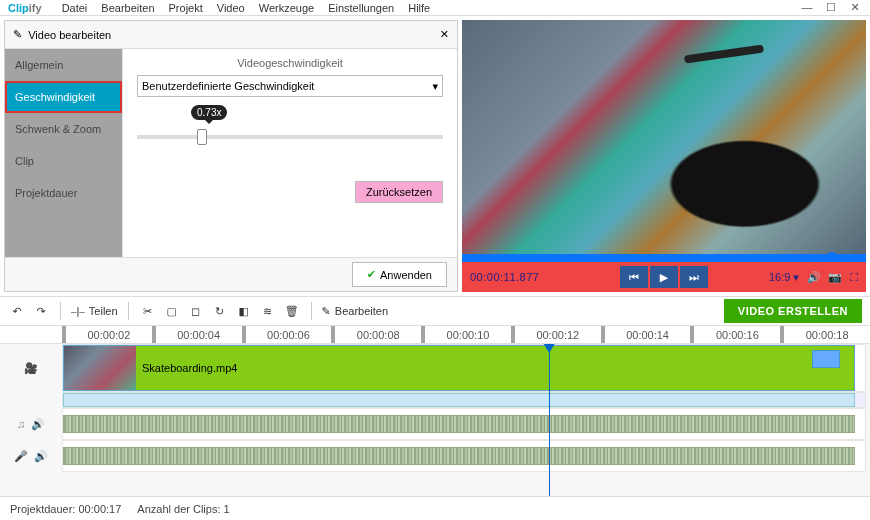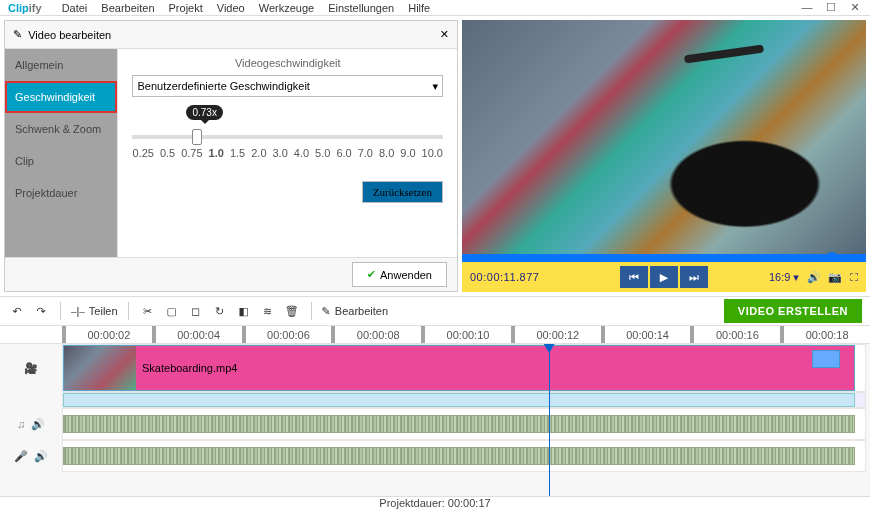--- a/index.html
+++ b/index.html
@@ -23,35 +23,35 @@
 .ep-content { flex: 1; padding: 8px 14px; position: relative; text-align: center; }
 .ep-label { color: #666; margin-bottom: 6px; }
 .ep-select { width: 100%; height: 22px; border: 1px solid #bbb; padding: 2px 4px; display: flex; align-items: center; justify-content: space-between; }
 .slider-wrap { margin-top: 30px; position: relative; height: 50px; }
 .tooltip { position: absolute; left: 54px; top: -22px; background: #222; color: #fff; padding: 2px 6px; border-radius: 8px; font-size: 10px; }
 .tooltip::after { content:''; position:absolute; left:50%; margin-left:-4px; top:100%; border:4px solid transparent; border-top-color:#222; }
 .slider-track { height: 4px; background: #ddd; width: 100%; position: relative; top: 8px; }
 .slider-thumb { position: absolute; top: 2px; left: 60px; width: 10px; height: 16px; background: #fff; border: 1px solid #888; border-radius: 2px; }
 .ticks { display: flex; gap: 6px; margin-top: 16px; font-size: 9px; color: #555; }
 .ticks span.bold { font-weight: bold; }
-.reset-btn { position: absolute; right: 14px; top: 132px; border: 1px solid #bbb; padding: 4px 10px; background: #0369a1; font-family: Liberation Serif, serif; }
+.reset-btn { position: absolute; right: 14px; top: 132px; border: 1px solid #bbb; padding: 4px 10px; background: #f9a8d4; }
 .ep-footer { height: 34px; border-top: 1px solid #ddd; display: flex; justify-content: flex-end; align-items: center; padding: 0 10px; background: #f7f7f7; }
 .apply-btn { border: 1px solid #bbb; padding: 5px 14px; background: #fff; display: flex; align-items: center; gap: 4px; }
 .apply-btn .chk { color: #2a2; }
 
 .preview { flex: 1; margin: 4px 4px 4px 4px; display: flex; flex-direction: column; }
 .video { flex: 1; background: #2a3a4a; position: relative; overflow: hidden; }
 .graffiti { position: absolute; inset: 0; background:
   radial-gradient(ellipse at 70% 70%, #111 0%, #111 18%, transparent 19%),
   linear-gradient(135deg, #5a6a7a 0%, #7a8a9a 30%, #a45 35%, #3a9 45%, #5ab 55%, #a73 65%, #8aa 75%, #567 100%);
 }
 .skateboard { position: absolute; top: 30px; left: 55%; width: 80px; height: 8px; background: #222; border-radius: 4px; transform: rotate(-8deg); }
 .video-bar { height: 8px; background: #0a74ff; position: relative; }
 .video-bar .dot { position: absolute; right: 28px; top: -2px; width: 12px; height: 12px; background: #0a74ff; border-radius: 50%; }
-.video-ctrls { height: 30px; background: #fde047; display: flex; align-items: center; padding: 0 8px; gap: 8px; }
+.video-ctrls { height: 30px; background: #ef4444; display: flex; align-items: center; padding: 0 8px; gap: 8px; }
 .timecode { color: #228; letter-spacing: 0.5px; }
 .transport { margin-left: auto; margin-right: auto; display: flex; gap: 2px; position: absolute; left: 50%; transform: translateX(-50%); }
 .transport button { width: 28px; height: 22px; background: #2c5a99; color: #fff; border: none; }
 .right-ctrls { margin-left: auto; display: flex; gap: 8px; align-items: center; color: #228; }
 .vc-wrap { position: relative; }
 
 .toolbar { height: 30px; border-top: 1px solid #ddd; border-bottom: 1px solid #ddd; display: flex; align-items: center; padding: 0 8px; gap: 6px; background: #fff; }
 .toolbar .sep { width: 1px; height: 18px; background: #ccc; margin: 0 4px; }
 .tb-btn { width: 18px; height: 18px; display: flex; align-items: center; justify-content: center; color: #333; cursor: default; }
 .tb-text { display: flex; align-items: center; gap: 4px; color: #333; }
@@ -63,29 +63,29 @@
 .ruler-ticks { flex: 1; display: flex; position: relative; font-size: 9px; color: #555; }
 .ruler-ticks span { flex: 1; text-align: center; padding-top: 3px; border-left: 4px solid #a3a3a3; }
 .playhead { position: absolute; top: 0; bottom: 0; width: 1px; background: #0066cc; z-index: 5; }
 .playhead-head { position: absolute; top: -1px; left: -6px; width: 12px; height: 10px; background: #0066cc; clip-path: polygon(0 0, 100% 0, 50% 100%); }
 
 .tracks-scroll { flex: 1; position: relative; overflow: hidden; }
 .track { display: flex; height: 32px; align-items: center; }
 .track.video-tr { height: 48px; }
 .track-head { width: 62px; display: flex; align-items: center; justify-content: center; gap: 6px; color: #888; }
 .track-body { flex: 1; height: 100%; position: relative; background: #fff; border: 1px solid #e5e5e5; margin: 1px 4px 1px 0; }
-.clip-v { position: absolute; left: 0; top: 0; bottom: 0; right: 10px; background: #ec4899; border: 1px solid #5aa3cc; display: flex; align-items: center; }
+.clip-v { position: absolute; left: 0; top: 0; bottom: 0; right: 10px; background: #84cc16; border: 1px solid #5aa3cc; display: flex; align-items: center; }
 .thumb { width: 72px; height: 100%; background: linear-gradient(135deg,#556,#789,#a56,#5a8); margin-right: 6px; }
 .spacer-track { position: absolute; left: 0; top: 0; bottom: 0; right: 10px; background: #c8e6f5; border: 1px solid #8cc; }
 .fx-chip { position: absolute; right: 14px; top: 4px; width: 28px; height: 18px; background: #6af; border: 1px solid #49c; }
 .wave { position: absolute; left: 0; right: 10px; top: 6px; bottom: 6px; background:
   repeating-linear-gradient(90deg, #8a9f7a 0 2px, #a8bf98 2px 4px, #8a9f7a 4px 5px, #b8cfa8 5px 7px); opacity: 0.9; border: 1px solid #8a9f7a; }
 .track-body.bg { background: #eef; }
 
-.statusbar { height: 24px; border-top: 1px solid #ddd; display: flex; align-items: center; padding: 0 10px; gap: 16px; color: #444; background: #fff; flex-direction: column; }
+.statusbar { height: 24px; border-top: 1px solid #ddd; display: flex; align-items: center; padding: 0 10px; gap: 16px; color: #444; background: #fff; }
 .statusbar .right { margin-left: auto; display: flex; align-items: center; gap: 8px; }
 .zoom-track { width: 120px; height: 4px; background: #ccc; position: relative; border-radius: 2px; }
 .zoom-fill { position: absolute; left: 0; top: 0; bottom: 0; width: 40%; background: #39c; border-radius: 2px; }
 .zoom-thumb { position: absolute; left: 40%; top: -4px; width: 10px; height: 12px; background: #39c; border-radius: 2px; }
 .circ-btn { width: 16px; height: 16px; border: 1px solid #aaa; border-radius: 50%; display: flex; align-items: center; justify-content: center; font-size: 10px; color: #555; }
 </style>
 </head>
 <body>
 
 <div class="titlebar">
@@ -125,36 +125,20 @@
       <div class="ep-content">
         <div class="ep-label">Videogeschwindigkeit</div>
         <div class="ep-select">
           <span>Benutzerdefinierte Geschwindigkeit</span>
           <span>▾</span>
         </div>
         <div class="slider-wrap">
           <div class="tooltip">0.73x</div>
           <div class="slider-track"></div>
           <div class="slider-thumb"></div>
-          <div class="ticks">
-            <span>0.25</span>
-            <span>0.5</span>
-            <span>0.75</span>
-            <span class="bold">1.0</span>
-            <span>1.5</span>
-            <span>2.0</span>
-            <span>3.0</span>
-            <span>4.0</span>
-            <span>5.0</span>
-            <span>6.0</span>
-            <span>7.0</span>
-            <span>8.0</span>
-            <span>9.0</span>
-            <span>10.0</span>
-          </div>
         </div>
         <div class="reset-btn">Zurücksetzen</div>
       </div>
     </div>
     <div class="ep-footer">
       <div class="apply-btn">
         <span class="chk">✔</span>
         <span>Anwenden</span>
       </div>
     </div>

